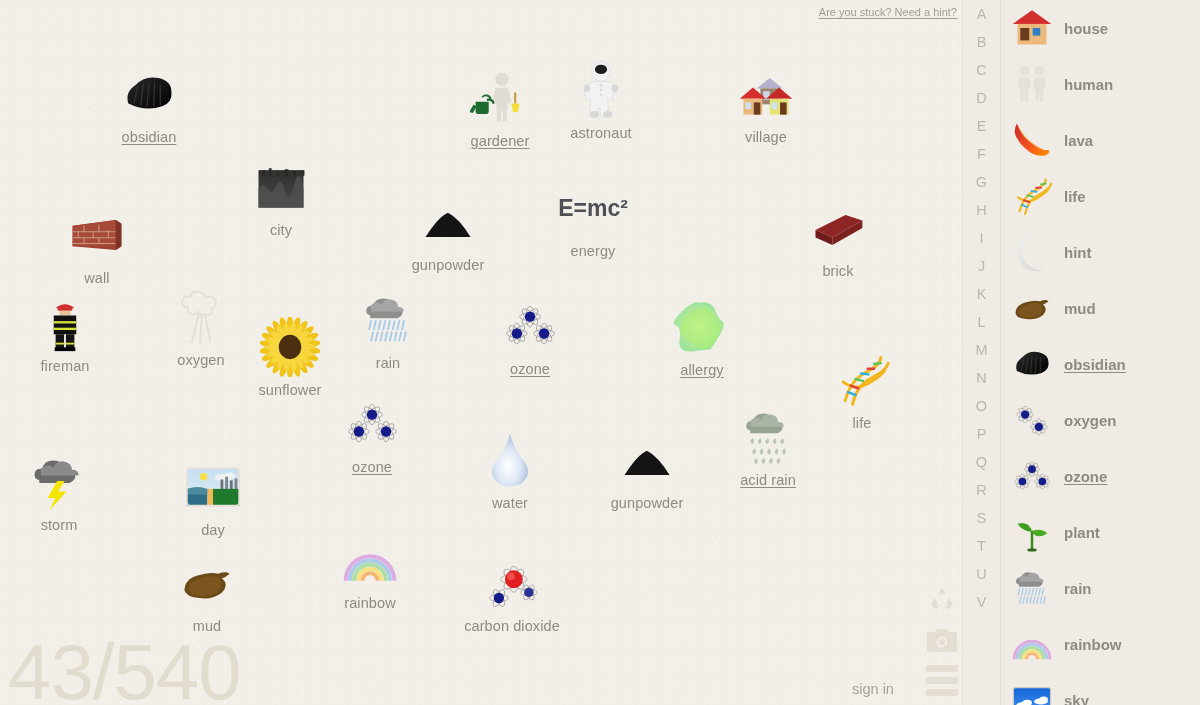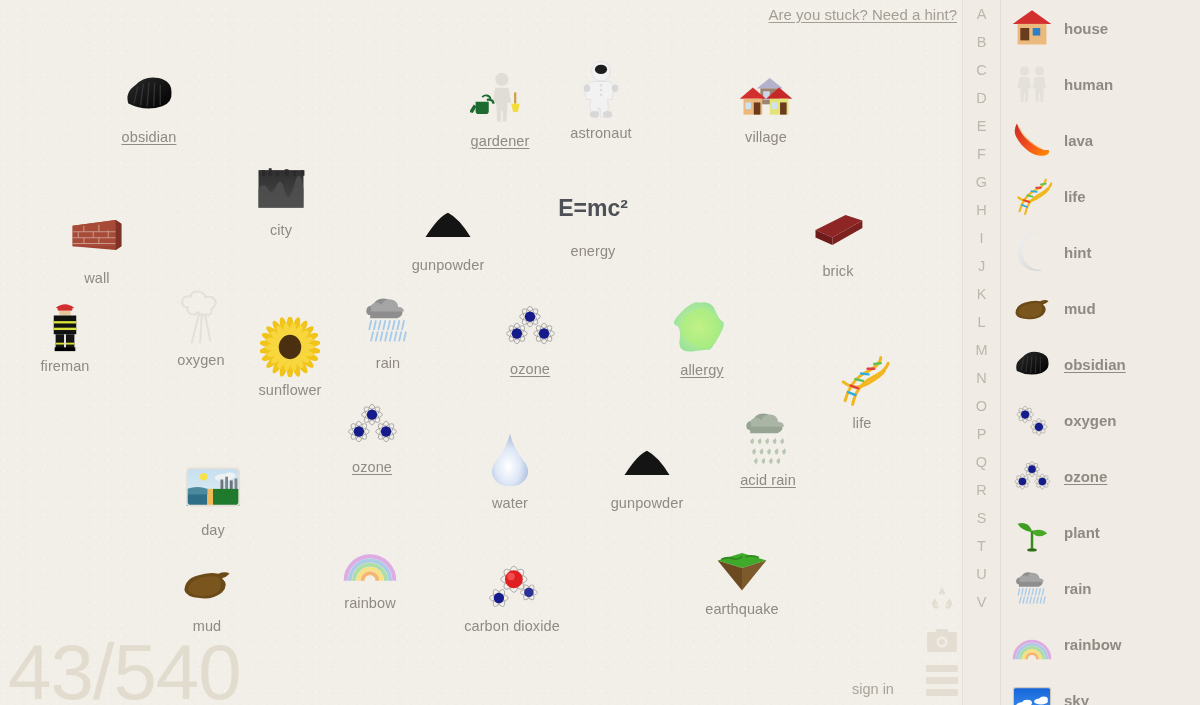--- a/index.html
+++ b/index.html
@@ -55,21 +55,21 @@
   }
   .el .lbl.new {
     text-decoration: underline;
     text-underline-offset: 2px;
   }
 
   
   #hint {
     position: absolute;
     right: 243px; top: 6px;
-    font-size: 15px;
+    font-size: 11px;
     color: #a49d93;
     text-decoration: underline;
     text-underline-offset: 2px;
     cursor: pointer;
     white-space: nowrap;
   }
 
   
   #counter {
     position: absolute;
@@ -542,20 +542,31 @@
                 <path d="M50 44 q2 4 0 6 t-3-3z"></path>
         <path d="M20 54 q2 4 0 6 t-3-3z"></path>
                 <path d="M28 54 q2 4 0 6 t-3-3z"></path>
                 <path d="M36 54 q2 4 0 6 t-3-3z"></path>
                 <path d="M44 54 q2 4 0 6 t-3-3z"></path>
       </g>
     </g>
           </svg>
         </div>
       </div><span class="lbl new">acid rain</span></div>
+    <div class="el" style="left: 7px; top: 450px;"><div class="art">
+        <div class="ic">
+          <svg width="60" height="60" viewBox="0 0 64 64">
+    <g>
+      <path d="M11 30q-6-1-5-7t8-5q2-9 12-9t13 10q8-1 10 5t-6 9H11z" fill="#6b6b6b"></path>
+      <path d="M13 22q-2-5 4-7t9 2q3-8 11-7t9 9q7 0 7 6H13z" fill="#8a8a8a"></path>
+      <path d="M30 31 L20 49 h8 L22 62 L40 42 h-9 L38 31 Z" fill="#f5e400"></path>
+    </g>
+          </svg>
+        </div>
+      </div><span class="lbl">storm</span></div>
     <div class="el" style="left: 161px; top: 455px;"><div class="art">
         <div class="ic">
           <svg width="60" height="60" viewBox="0 0 64 64">
     <defs>
       <linearGradient id="dsky" x1="0" y1="0" x2="0" y2="1">
         <stop offset="0" stop-color="#c5dff0"></stop>
                 <stop offset="1" stop-color="#e2eef4"></stop>
               </linearGradient>
     </defs>
     <rect x="4" y="12" width="56" height="40" rx="4" fill="url(#dsky)"></rect>
@@ -620,33 +631,20 @@
                 <ellipse cx="0" cy="0" rx="9" ry="3.6" transform="rotate(120)"></ellipse>
               </g>
     </g>
     <circle cx="34" cy="28" r="9.5" fill="#e02020"></circle>
     <circle cx="31" cy="25" r="4" fill="#ff6a6a" opacity=".6"></circle>
     <circle cx="18" cy="48" r="5.5" fill="#161b8c"></circle>
     <circle cx="50" cy="42" r="5" fill="#2b3196"></circle>
           </svg>
         </div>
       </div><span class="lbl">carbon dioxide</span></div>
-    <div class="el" style="left: 690px; top: 534px;"><div class="art">
-        <div class="ic">
-          <svg width="60" height="60" viewBox="0 0 64 64">
-    <g>
-      <path d="M6 26 L32 18 L58 26 L32 34 Z" fill="#3faa2a"></path>
-      <path d="M6 26 L32 34 L32 58 Z" fill="#6b4a22"></path>
-      <path d="M58 26 L32 34 L32 58 Z" fill="#7d5a2b"></path>
-      <path d="M10 25 q6-3 12-1t10-2" stroke="#2f8a1e" stroke-width="2" fill="none"></path>
-      <path d="M36 22 q8-2 14 1" stroke="#2f8a1e" stroke-width="2" fill="none"></path>
-    </g>
-          </svg>
-        </div>
-      </div><span class="lbl">earthquake</span></div>
   </div>
 
 <div id="hint">Are you stuck? Need a hint?</div>
 
 <div id="counter">43/540</div>
 
 <div id="signin">sign in</div>
 
 <div id="tools">
   <div class="tool">

